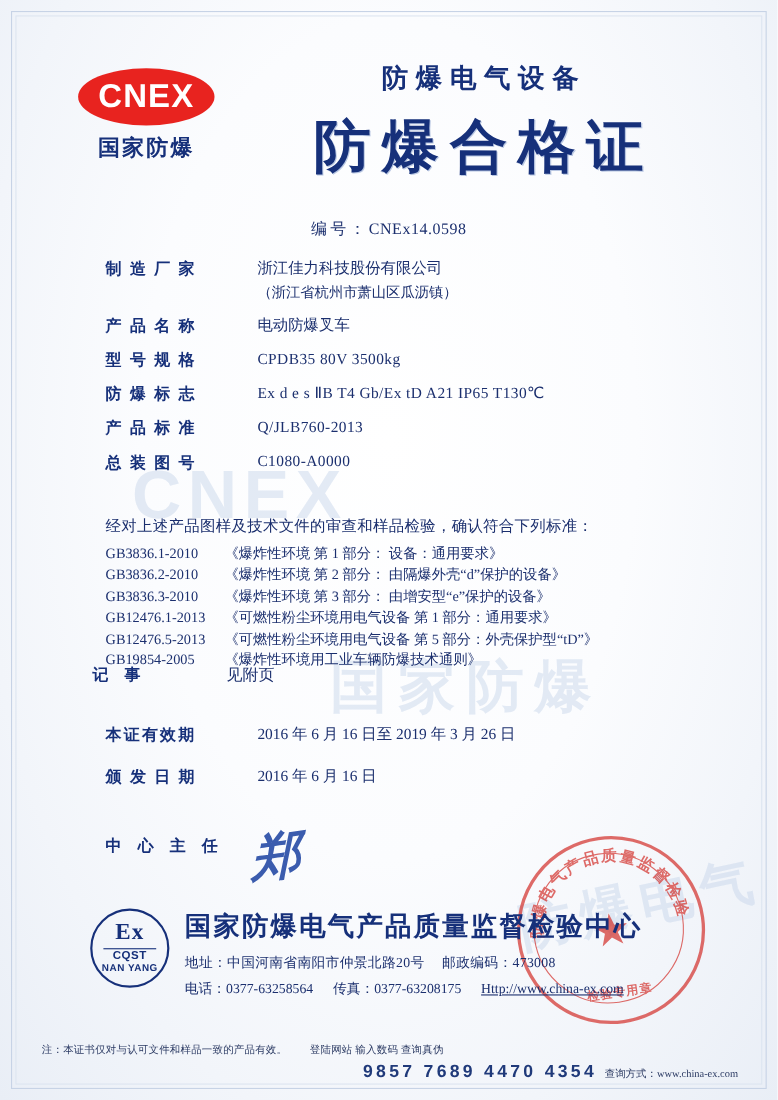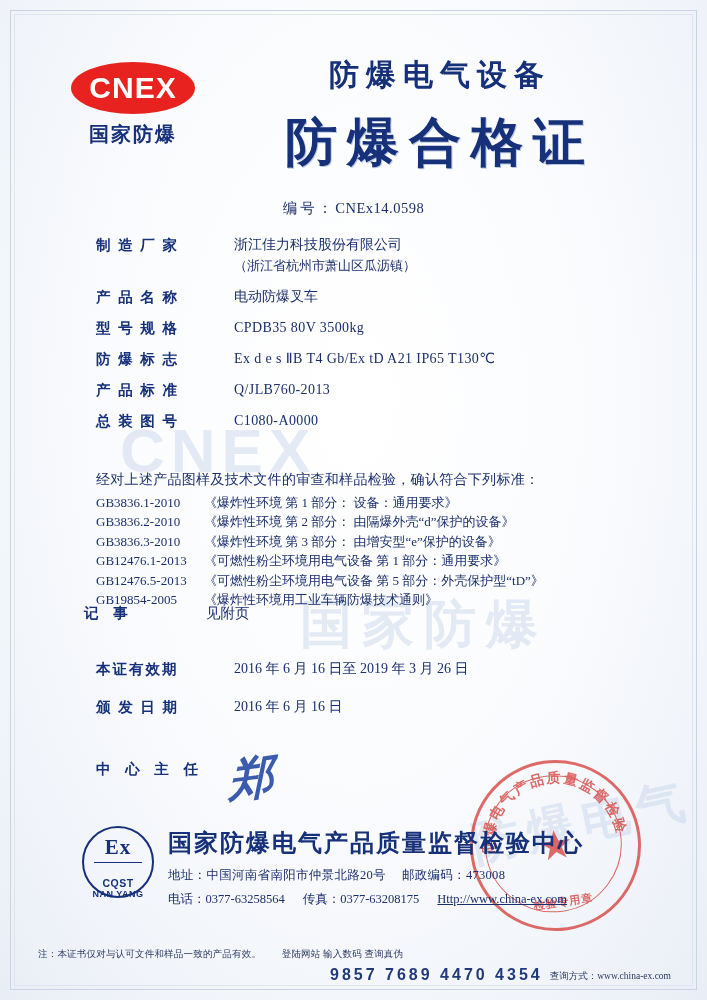--- a/index.html
+++ b/index.html
@@ -85,21 +85,21 @@
     letter-spacing: 2px;
   }
 
   .title-block {
     position: absolute;
     left: 210px; top: 55px;
     width: 460px;
     text-align: center;
   }
   .title-small {
-    font-size: 30px;
+    font-size: 24px;
     font-weight: bold;
     letter-spacing: 7px;
     color: #16307a;
     text-align: center;
   }
   .title-big {
     margin-top: 12px;
     font-size: 52px;
     font-weight: bold;
     letter-spacing: 10px;
@@ -289,21 +289,21 @@
     margin-top: 7px;
     letter-spacing: 1px;
   }
   .footer-badge .cqst {
     margin-top: 2px;
     font-size: 10.5px;
     font-weight: bold;
     color: #16307a;
     font-family: "Liberation Sans", sans-serif;
     border-top: 1.5px solid #16307a;
-    padding-top: 14px;
+    padding-top: 0;
     width: 48px;
     margin-left: auto;
     margin-right: auto;
     letter-spacing: 0.5px;
   }
   .footer-badge .ny {
     font-size: 9px;
     font-weight: bold;
     color: #16307a;
     font-family: "Liberation Sans", sans-serif;

